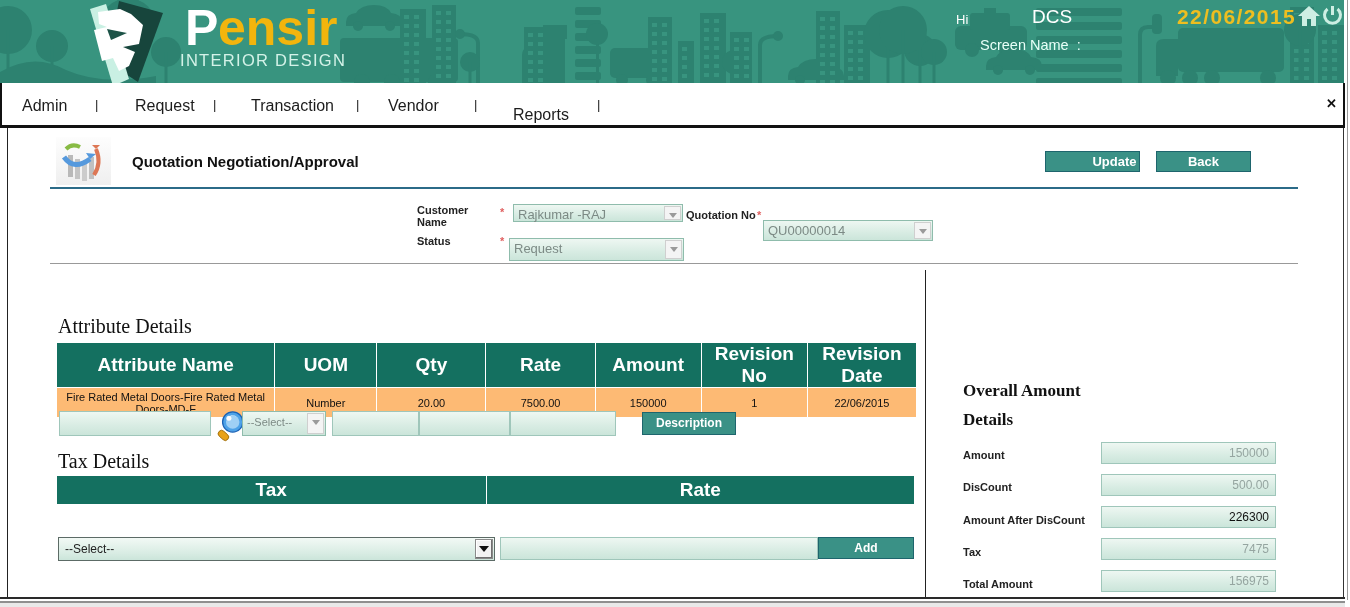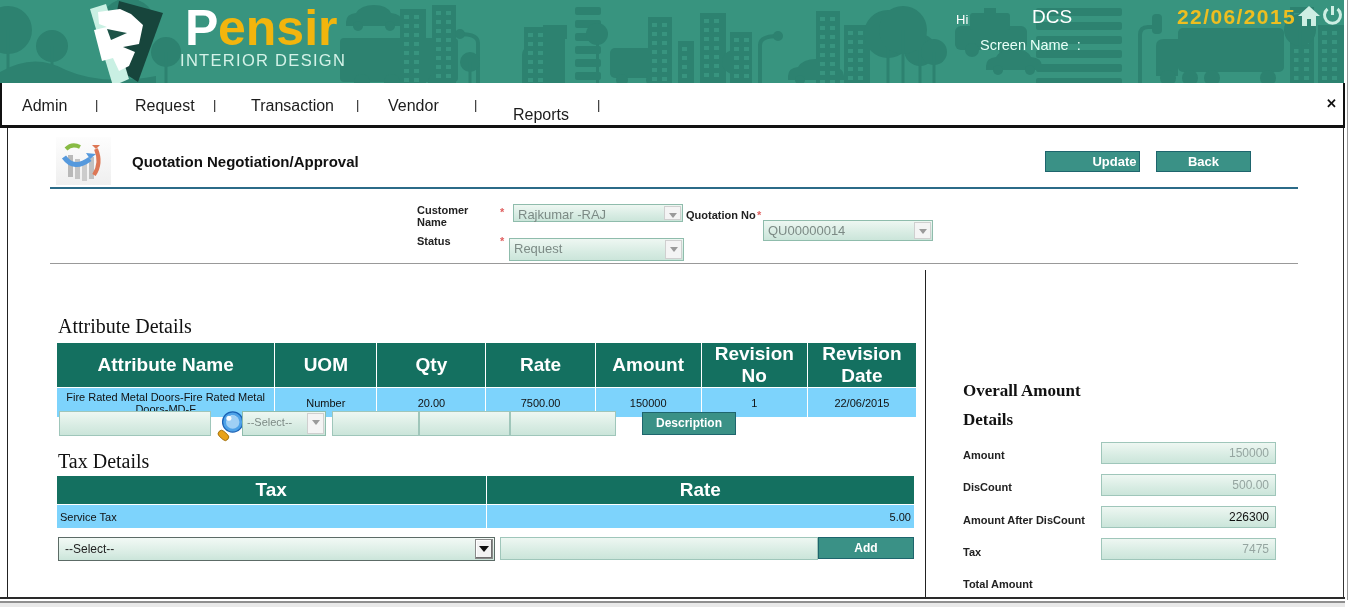--- a/index.html
+++ b/index.html
@@ -40,21 +40,21 @@
 .lbl { position:absolute; font-size:11px; font-weight:bold; color:#222; }
 .star { color:#e06060; font-weight:bold; font-size:11px; }
 .ddl { position:absolute; background:linear-gradient(180deg,#eef7f2 0%,#d8ece3 60%,#cbe5da 100%); border:1px solid #8fbcac; color:#7c8a85; font-size:13px; padding:2px 4px; }
 .ddl .arr { position:absolute; right:1px; top:1px; bottom:1px; width:17px; background:#f4f4f4; border:1px solid #cfcfcf; }
 .ddl .arr:after { content:""; position:absolute; left:4px; top:6px; border-left:4px solid transparent; border-right:4px solid transparent; border-top:5px solid #9a9a9a; }
 
 .sect { position:absolute; font-family:"Liberation Serif", serif; font-size:20px; color:#111; }
 
 table.grid { position:absolute; border-collapse:collapse; }
 table.grid th { background:#147060; color:#fff; font-size:19px; font-weight:bold; border:1px solid #fff; height:29px; }
-table.grid td { background:#7dd3fc; color:#111; font-size:11px; border:1px solid #fff; text-align:center; }
+table.grid td { background:#fdba74; color:#111; font-size:11px; border:1px solid #fff; text-align:center; }
 
 .inpbox { position:absolute; background:linear-gradient(180deg,#eef7f2 0%,#d8ece3 60%,#cbe5da 100%); border:1px solid #9fc6ba; }
 
 
 #vdivider { left:917px; top:142px; width:1px; height:327px; background:#222; }
 .ovl { position:absolute; font-family:"Liberation Serif", serif; font-weight:bold; font-size:17px; color:#111; }
 .rlbl { position:absolute; font-size:11px; font-weight:bold; color:#222; }
 .rbox { position:absolute; width:175px; height:22px; background:linear-gradient(180deg,#eef7f2 0%,#d8ece3 60%,#cbe5da 100%); border:1px solid #9fc6ba; font-size:12px; color:#95a5a0; text-align:right; padding:3px 6px 0 0; }
 </style>
 </head>
@@ -406,24 +406,20 @@
     <div class="inpbox" style="left:502px; top:283px; width:106px; height:25px;"></div>
     <div class="btn" style="left:634px; top:284px; width:94px; height:23px; line-height:21px; font-size:12px;">Description</div>
 
     <div class="sect" style="left:50px; top:322px;">Tax Details</div>
     <table class="grid" style="left:48px; top:347px; width:859px;">
       <tbody>
           <tr>
         <th style="width:429px;">Tax</th>
         <th style="width:428px;">Rate</th>
       </tr>
-      <tr style="height:24px;">
-        <td style="text-align:left; padding-left:3px;">Service Tax</td>
-        <td style="text-align:right; padding-right:3px;">5.00</td>
-      </tr>
     </tbody>
       </table>
 
     <div class="abs" style="left:50px; top:409px; width:437px; height:24px; background:linear-gradient(180deg,#f2f9f5 0%,#d8ece3 70%,#cbe5da 100%); border:1px solid #5c6b66; font-size:12px; color:#222; padding:4px 0 0 6px;">--Select--
       <span style="position:absolute; right:1px; top:1px; width:18px; height:20px; background:#f3f3f3; border:1px solid #8a8a8a; box-shadow:inset -1px -1px 0 #707070, inset 1px 1px 0 #ffffff;"></span>
       <span style="position:absolute; right:5px; top:8px; border-left:5px solid transparent; border-right:5px solid transparent; border-top:6px solid #111;"></span>
     </div>
     <div class="inpbox" style="left:492px; top:409px; width:318px; height:23px;"></div>
     <div class="btn" style="left:810px; top:409px; width:96px; height:22px; line-height:20px; font-size:12px;">Add</div>
 
@@ -431,17 +427,18 @@
     <div class="ovl" style="left:955px; top:282px;">Details</div>
     <div class="rlbl" style="left:955px; top:321px;">Amount</div>
     <div class="rbox" style="left:1093px; top:314px;">150000</div>
     <div class="rlbl" style="left:955px; top:353px;">DisCount</div>
     <div class="rbox" style="left:1093px; top:346px;">500.00</div>
     <div class="rlbl" style="left:955px; top:386px;">Amount After DisCount</div>
     <div class="rbox" style="left:1093px; top:378px; color:#111;">226300</div>
     <div class="rlbl" style="left:955px; top:418px;">Tax</div>
     <div class="rbox" style="left:1093px; top:410px;">7475</div>
     <div class="rlbl" style="left:955px; top:450px;">Total Amount</div>
+    <div class="rbox" style="left:1093px; top:442px;">156975</div>
   </div>
 
   <div id="botbar"></div>
   <div id="botbar2"></div>
 </div>
 
 </body></html>

